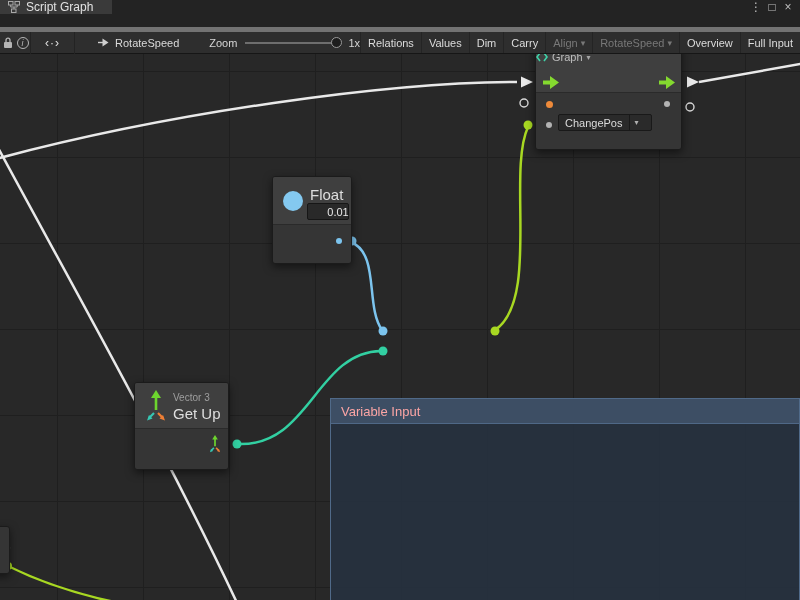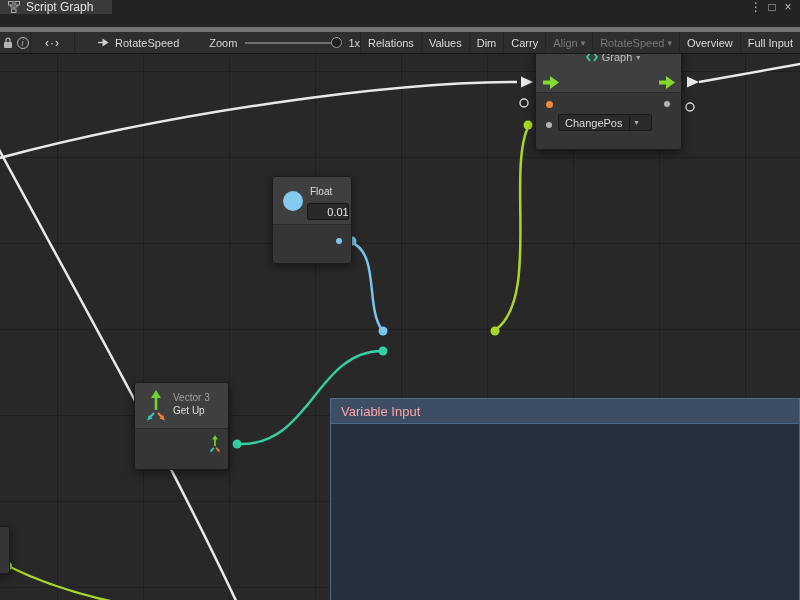--- a/index.html
+++ b/index.html
@@ -49,37 +49,37 @@
     background:rgba(38,49,63,0.90); border:1px solid rgba(115,155,200,0.55); }
   .ghdr { height:25px; background:rgba(62,80,102,0.95); display:flex; align-items:center;
     padding:0 10px; font-size:13px; color:#fca5a5;
     border-bottom:1px solid rgba(115,155,200,0.35); }
 
   
   .vnode { position:absolute; z-index:3; background:#353535; border:1px solid #1b1b1b;
     border-radius:3px; box-shadow:0 3px 9px rgba(0,0,0,0.5); }
   .hdr { position:absolute; left:0; top:0; right:0; background:#3f3f3f;
     border-bottom:1px solid #2a2a2a; border-radius:2px 2px 0 0; }
-  .ntitle { position:absolute; font-size:10px; color:#dedede; white-space:nowrap; }
+  .ntitle { position:absolute; font-size:15px; color:#dedede; white-space:nowrap; }
   .nsub { position:absolute; font-size:10px; color:#9f9f9f; white-space:nowrap; }
   .plabel { position:absolute; font-size:11px; color:#cfcfcf; white-space:nowrap; }
   .dot { position:absolute; border-radius:50%; }
   .dot-gray { width:6px; height:6px; background:#b3b3b3; }
   .dot-orange { width:7px; height:7px; background:#ee8a3a; }
   .dot-blue { width:6px; height:6px; background:#7cc4ee; }
   .value-box { position:absolute; background:#292929; border:1px solid #161616;
     border-radius:2px; color:#e8e8e8; font-size:11px; display:flex; align-items:center;
     justify-content:center; }
   .dropdown { position:absolute; height:17px; background:#2a2a2a; border:1px solid #191919;
     border-radius:2px; display:flex; align-items:stretch; color:#dcdcdc; font-size:11px; }
   .dropdown .dd-label { display:flex; align-items:center; padding:0 6px; }
   .dropdown .dd-caret { display:flex; align-items:center; justify-content:center; width:15px;
     border-left:1px solid #191919; font-size:8px; color:#b0b0b0; }
   .scope-row { position:absolute; left:0; right:0; display:flex; align-items:center;
-    justify-content:center; gap:4px; font-size:11px; color:#bdbdbd;margin-left:9px; }
+    gap:4px; font-size:11px; color:#bdbdbd; }
   .scope-row .caret { font-size:8px; color:#a5a5a5; }
   .flow-arrow { position:absolute; }
 </style>
 </head>
 <body>
 
 <div class="titlebar">
   <div class="tab">
     <svg width="12" height="12" viewBox="0 0 12 12">
       <rect x="0.5" y="0.5" width="4.5" height="3.5" fill="none" stroke="#a8a8a8"></rect>

